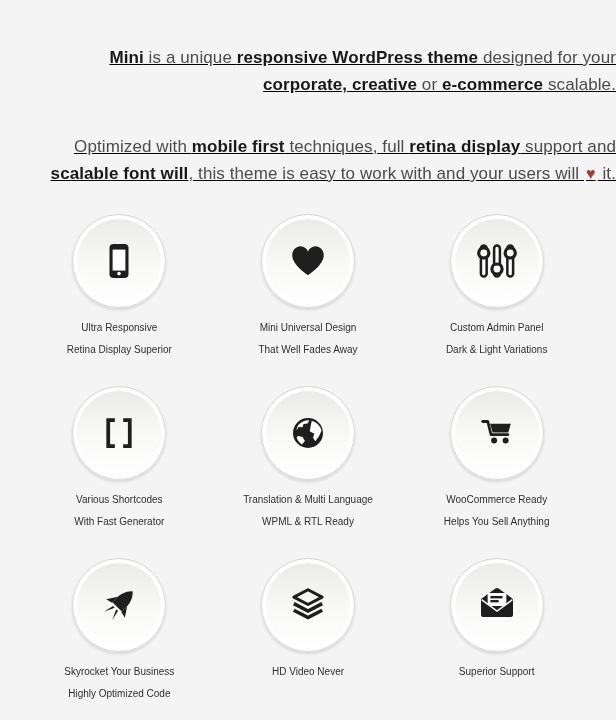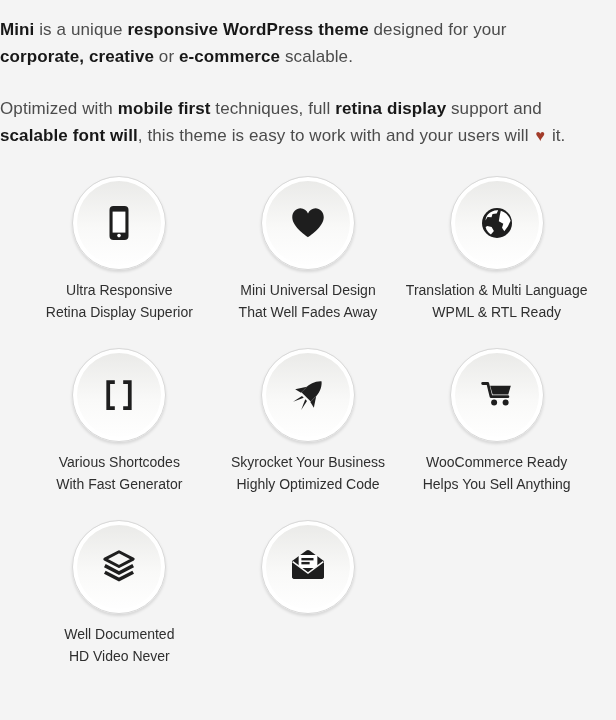--- a/index.html
+++ b/index.html
@@ -7,44 +7,44 @@
     --caption:#2f2f2f; --heart:#a23b2a; --ring:#d9d9d9;
   }
   *{box-sizing:border-box;}
   html,body{margin:0;padding:0;}
   body{
     width:616px;height:720px;overflow:hidden;
     background:var(--bg);
     font-family:"Liberation Sans","DejaVu Sans",sans-serif;
     -webkit-font-smoothing:antialiased;
   }
-  .intro{padding-top:16px;text-align:left;}
+  .intro{padding-top:44px;text-align:right;text-decoration:underline;}
   .intro p{
     margin:0;font-size:17px;line-height:27px;color:var(--text);
     letter-spacing:.1px;
   }
-  .intro p + p{margin-top:25px;}
+  .intro p + p{margin-top:35px;}
   .intro b{color:var(--bold);font-weight:700;}
   .heart-glyph{color:var(--heart);font-size:16px;padding:0 2px;}
   .features{
     width:566px;margin:27px auto 0;
     display:grid;grid-template-columns:repeat(3,1fr);
     row-gap:25px;
   }
   .feature{text-align:center;}
   .circle{
     width:94px;height:94px;margin:0 auto 9px;border-radius:50%;
     border:1px solid var(--ring);
     background:linear-gradient(180deg,#e9e9e7 0%,#f9f9f8 55%,#ffffff 100%);
     box-shadow:inset 0 0 0 4px #fff,0 2px 3px rgba(0,0,0,.12);
     display:flex;align-items:center;justify-content:center;
   }
   .icon{display:inline-flex;color:var(--icon);}
   .icon svg{display:block;}
-  .caption{font-size:14px;line-height:22px;color:var(--caption);}
+  .caption{font-size:10px;line-height:22px;color:var(--caption);}
 </style>
 </head>
 <body>
 
 <section class="intro">
   <p><b>Mini</b><span> is a unique </span><b>responsive WordPress theme</b><span> designed for your</span><br><b>corporate, creative</b><span> or </span><b>e-commerce</b><span> scalable.</span></p>
   <p><span>Optimized with </span><b>mobile first</b><span> techniques, full </span><b>retina display</b><span> support and</span><br><b>scalable font will</b><span>, this theme is easy to work with and your users will </span><span class="heart-glyph">♥</span><span> it.</span></p>
 </section>
 
 <section class="features" id="features">
@@ -71,20 +71,53 @@
     <path fill="currentColor" d="M20 33.5 C20 33.5 5 24 5 14.5 C5 9.3 8.8 6 12.9 6 C16 6 18.7 8 20 11 C21.3 8 24 6 27.1 6 C31.2 6 35 9.3 35 14.5 C35 24 20 33.5 20 33.5 Z"></path>
   </svg>
         </span>
     </div>
     <div class="caption">
       <div>Mini Universal Design</div>
       <div>That Well Fades Away</div>
     </div>
   </div>
 
+  <div class="feature">
+    <div class="circle">
+      <span class="icon">
+          <svg width="46" height="46" viewBox="0 0 40 40">
+    <rect x="6" y="6.5" width="5" height="27" rx="2.5" fill="#fff" stroke="currentColor" stroke-width="2.2"></rect>
+    <rect x="17.5" y="6.5" width="5" height="27" rx="2.5" fill="#fff" stroke="currentColor" stroke-width="2.2"></rect>
+    <rect x="29" y="6.5" width="5" height="27" rx="2.5" fill="#fff" stroke="currentColor" stroke-width="2.2"></rect>
+    <circle cx="8.5" cy="13" r="4.4" fill="#fff" stroke="currentColor" stroke-width="2.8"></circle>
+    <circle cx="20" cy="27" r="4.4" fill="#fff" stroke="currentColor" stroke-width="2.8"></circle>
+    <circle cx="31.5" cy="13" r="4.4" fill="#fff" stroke="currentColor" stroke-width="2.8"></circle>
+  </svg>
+        </span>
+    </div>
+    <div class="caption">
+      <div>Custom Admin Panel</div>
+      <div>Dark &amp; Light Variations</div>
+    </div>
+  </div>
+
+  <div class="feature">
+    <div class="circle">
+      <span class="icon">
+          <svg width="44" height="44" viewBox="0 0 40 40">
+    <path d="M16.2 8.2 H10.2 V32 H16.2" fill="none" stroke="currentColor" stroke-width="3.4"></path>
+    <path d="M23.8 8.2 H29.8 V32 H23.8" fill="none" stroke="currentColor" stroke-width="3.4"></path>
+  </svg>
+        </span>
+    </div>
+    <div class="caption">
+      <div>Various Shortcodes</div>
+      <div>With Fast Generator</div>
+    </div>
+  </div>
 
   <div class="feature">
     <div class="circle">
       <span class="icon">
           <svg width="40" height="40" viewBox="0 0 40 40">
     <circle cx="20" cy="20" r="15" fill="currentColor"></circle>
     <path fill="#fff" d="M10.8 11.6 C13.4 8.7 17.2 7 21.2 7.3 L19.7 10.4 L15.5 11.1 L14.5 14.3 L10.5 14 L8.5 17.4 C8.7 15.3 9.5 13.2 10.8 11.6 Z"></path>
     <path fill="#fff" d="M23.8 7.7 C28.6 9.1 32.4 12.9 33.6 17.7 L30.8 23.4 L27.3 28.2 L25 24.7 L26.3 20.7 L21.8 18.2 L22.8 12.2 Z"></path>
     <path fill="#fff" d="M10.3 23.1 L14.6 24.1 L16.9 28.1 L13.9 31.4 C11.2 29.6 9.3 26.9 8.6 23.9 Z"></path>
   </svg>
@@ -92,29 +125,31 @@
     </div>
     <div class="caption">
       <div>Translation &amp; Multi Language</div>
       <div>WPML &amp; RTL Ready</div>
     </div>
   </div>
 
   <div class="feature">
     <div class="circle">
       <span class="icon">
-          <svg width="44" height="44" viewBox="0 0 40 40">
-    <path d="M16.2 8.2 H10.2 V32 H16.2" fill="none" stroke="currentColor" stroke-width="3.4"></path>
-    <path d="M23.8 8.2 H29.8 V32 H23.8" fill="none" stroke="currentColor" stroke-width="3.4"></path>
-  </svg>
-        </span>
-    </div>
-    <div class="caption">
-      <div>Various Shortcodes</div>
-      <div>With Fast Generator</div>
+          <svg width="46" height="46" viewBox="0 0 40 40">
+    <path d="M7.5 10 H12 L14.8 21.5 H29.5" fill="none" stroke="currentColor" stroke-width="2.4" stroke-linejoin="round" stroke-linecap="round"></path>
+    <path d="M14 12 H32 L29.8 19.5 H16.2 Z" fill="currentColor"></path>
+    <circle cx="17.5" cy="26.5" r="2.6" fill="currentColor"></circle>
+    <circle cx="27.5" cy="26.5" r="2.6" fill="currentColor"></circle>
+  </svg>
+        </span>
+    </div>
+    <div class="caption">
+      <div>WooCommerce Ready</div>
+      <div>Helps You Sell Anything</div>
     </div>
   </div>
 
   <div class="feature">
     <div class="circle">
       <span class="icon">
           <svg width="44" height="44" viewBox="0 0 40 40">
     <g transform="rotate(45 20 20)" fill="currentColor">
       <path d="M20 2.5 C24.5 6.5 26 12 26 17 L26 22.5 L14 22.5 L14 17 C14 12 15.5 6.5 20 2.5 Z"></path>
       <path d="M14 15.5 L8 24.5 L14 23 Z"></path>
@@ -127,59 +162,42 @@
     </div>
     <div class="caption">
       <div>Skyrocket Your Business</div>
       <div>Highly Optimized Code</div>
     </div>
   </div>
 
   <div class="feature">
     <div class="circle">
       <span class="icon">
-          <svg width="46" height="46" viewBox="0 0 40 40">
-    <path d="M7.5 10 H12 L14.8 21.5 H29.5" fill="none" stroke="currentColor" stroke-width="2.4" stroke-linejoin="round" stroke-linecap="round"></path>
-    <path d="M14 12 H32 L29.8 19.5 H16.2 Z" fill="currentColor"></path>
-    <circle cx="17.5" cy="26.5" r="2.6" fill="currentColor"></circle>
-    <circle cx="27.5" cy="26.5" r="2.6" fill="currentColor"></circle>
-  </svg>
-        </span>
-    </div>
-    <div class="caption">
-      <div>WooCommerce Ready</div>
-      <div>Helps You Sell Anything</div>
-    </div>
-  </div>
-
-  <div class="feature">
-    <div class="circle">
-      <span class="icon">
           <svg width="42" height="42" viewBox="0 0 40 40">
     <polygon points="20,5.5 33.5,12.5 20,19.5 6.5,12.5" fill="none" stroke="currentColor" stroke-width="2.8" stroke-linejoin="round"></polygon>
     <path d="M6.5 18.7 L20 25.7 L33.5 18.7" fill="none" stroke="currentColor" stroke-width="3.4"></path>
     <path d="M6.5 25 L20 32 L33.5 25" fill="none" stroke="currentColor" stroke-width="3.4"></path>
   </svg>
         </span>
     </div>
     <div class="caption">
-      <div>Well Documented</div>
       <div>HD Video Never</div>
     </div>
   </div>
 
   <div class="feature">
     <div class="circle">
       <span class="icon">
           <svg width="44" height="44" viewBox="0 0 40 40">
     <path fill="currentColor" d="M5.5 14.5 L18.6 4.9 Q20 4 21.4 4.9 L34.5 14.5 L34.5 28.5 Q34.5 31 32 31 L8 31 Q5.5 31 5.5 28.5 Z"></path>
     <rect x="11.5" y="9" width="17" height="12" rx="1" fill="#fff"></rect>
     <rect x="14" y="11.8" width="11" height="2.2" fill="currentColor"></rect>
     <rect x="14" y="15.4" width="7.5" height="2.2" fill="currentColor"></rect>
     <path fill="currentColor" d="M5.5 14.8 L20 25.5 L34.5 14.8 L34.5 28.5 Q34.5 31 32 31 L8 31 Q5.5 31 5.5 28.5 Z"></path>
     <path d="M6 15.2 L20 25.5 L34 15.2" fill="none" stroke="#f7f7f6" stroke-width="1.4"></path>
   </svg>
         </span>
     </div>
     <div class="caption">
+      <div>Superior Support</div>
     </div>
   </div>
 </section>
 
 </body></html>

